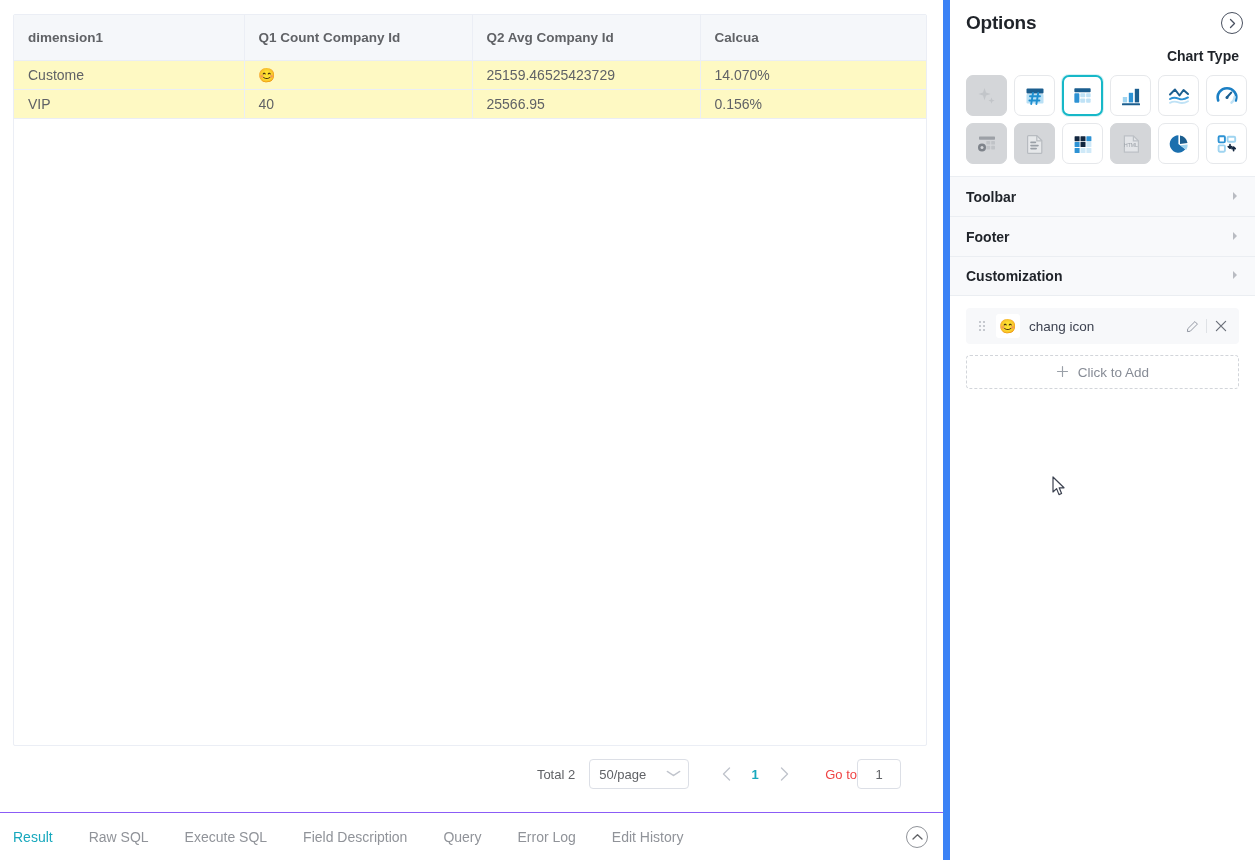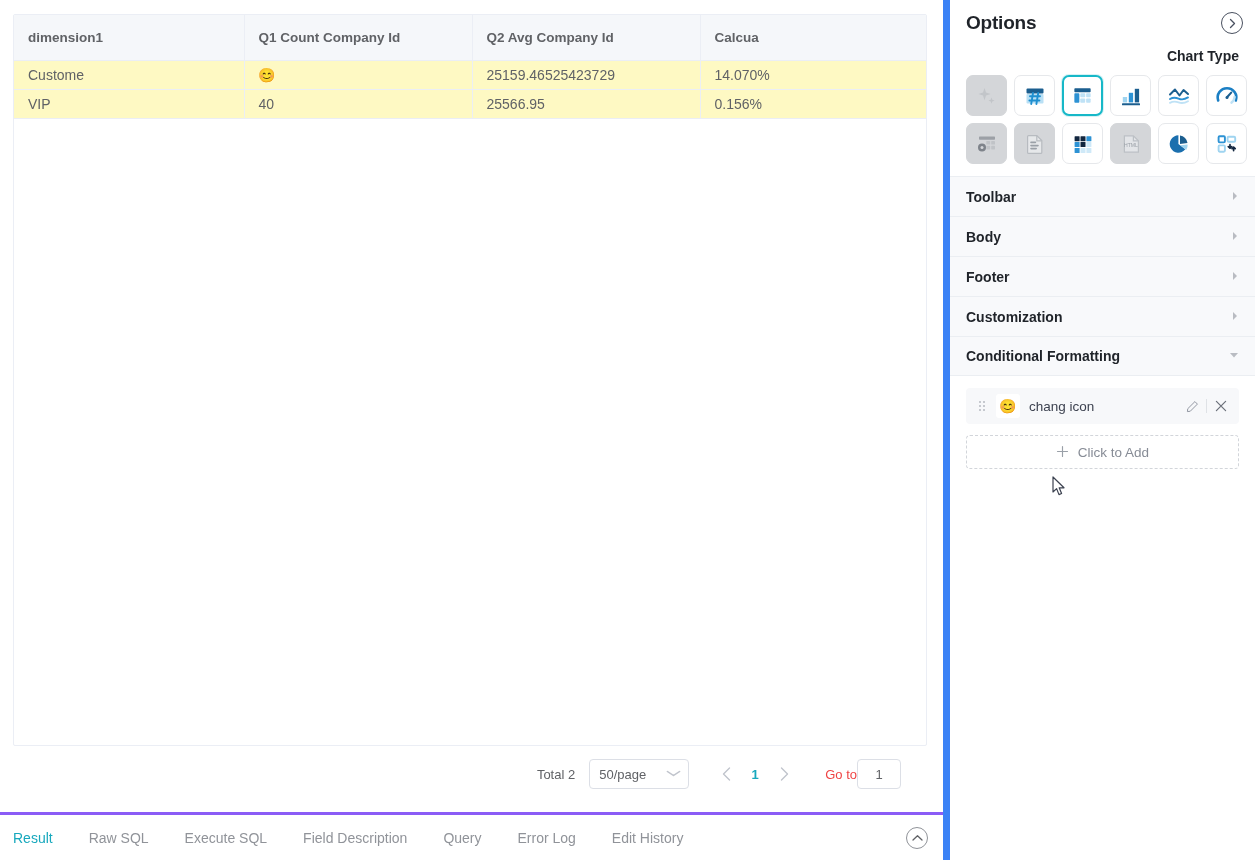--- a/index.html
+++ b/index.html
@@ -169,21 +169,21 @@
     background: #fff;
     outline: none;
     margin-right: 26px;
   }
 
   
   .bottom-bar {
     position: relative;
     flex: 0 0 48px;
     height: 48px;
-    border-top: 3px solid #8b5cf6;
+    border-top: 1px solid #8b5cf6;
     display: flex;
     align-items: center;
     padding: 0 13px;
     background: #ffffff;
   }
 
   .tab-item {
     font-size: 14px;
     color: #909399;
     margin-right: 36px;
@@ -634,48 +634,32 @@
     <div class="sections">
       <div class="section-row">
         <span class="section-title">Toolbar</span>
         <span class="section-arrow">
           <svg width="8" height="10" viewBox="0 0 8 10">
               <path d="M2 1 L6 5 L2 9 Z" fill="#b9bcc2"></path>
             </svg>
         </span>
       </div>
       <div class="section-row">
-        <span class="section-title">Body</span>
-        <span class="section-arrow">
-          <svg width="8" height="10" viewBox="0 0 8 10">
-              <path d="M2 1 L6 5 L2 9 Z" fill="#b9bcc2"></path>
-            </svg>
-        </span>
-      </div>
-      <div class="section-row">
         <span class="section-title">Footer</span>
         <span class="section-arrow">
           <svg width="8" height="10" viewBox="0 0 8 10">
               <path d="M2 1 L6 5 L2 9 Z" fill="#b9bcc2"></path>
             </svg>
         </span>
       </div>
       <div class="section-row">
         <span class="section-title">Customization</span>
         <span class="section-arrow">
           <svg width="8" height="10" viewBox="0 0 8 10">
               <path d="M2 1 L6 5 L2 9 Z" fill="#b9bcc2"></path>
-            </svg>
-        </span>
-      </div>
-      <div class="section-row">
-        <span class="section-title">Conditional Formatting</span>
-        <span class="section-arrow">
-          <svg width="10" height="8" viewBox="0 0 10 8">
-              <path d="M1 2 L9 2 L5 6.4 Z" fill="#b9bcc2"></path>
             </svg>
         </span>
       </div>
     </div>
 
     <div class="section-body">
 
       <div class="cf-item">
         <span class="drag-handle">
           <span class="drow">

